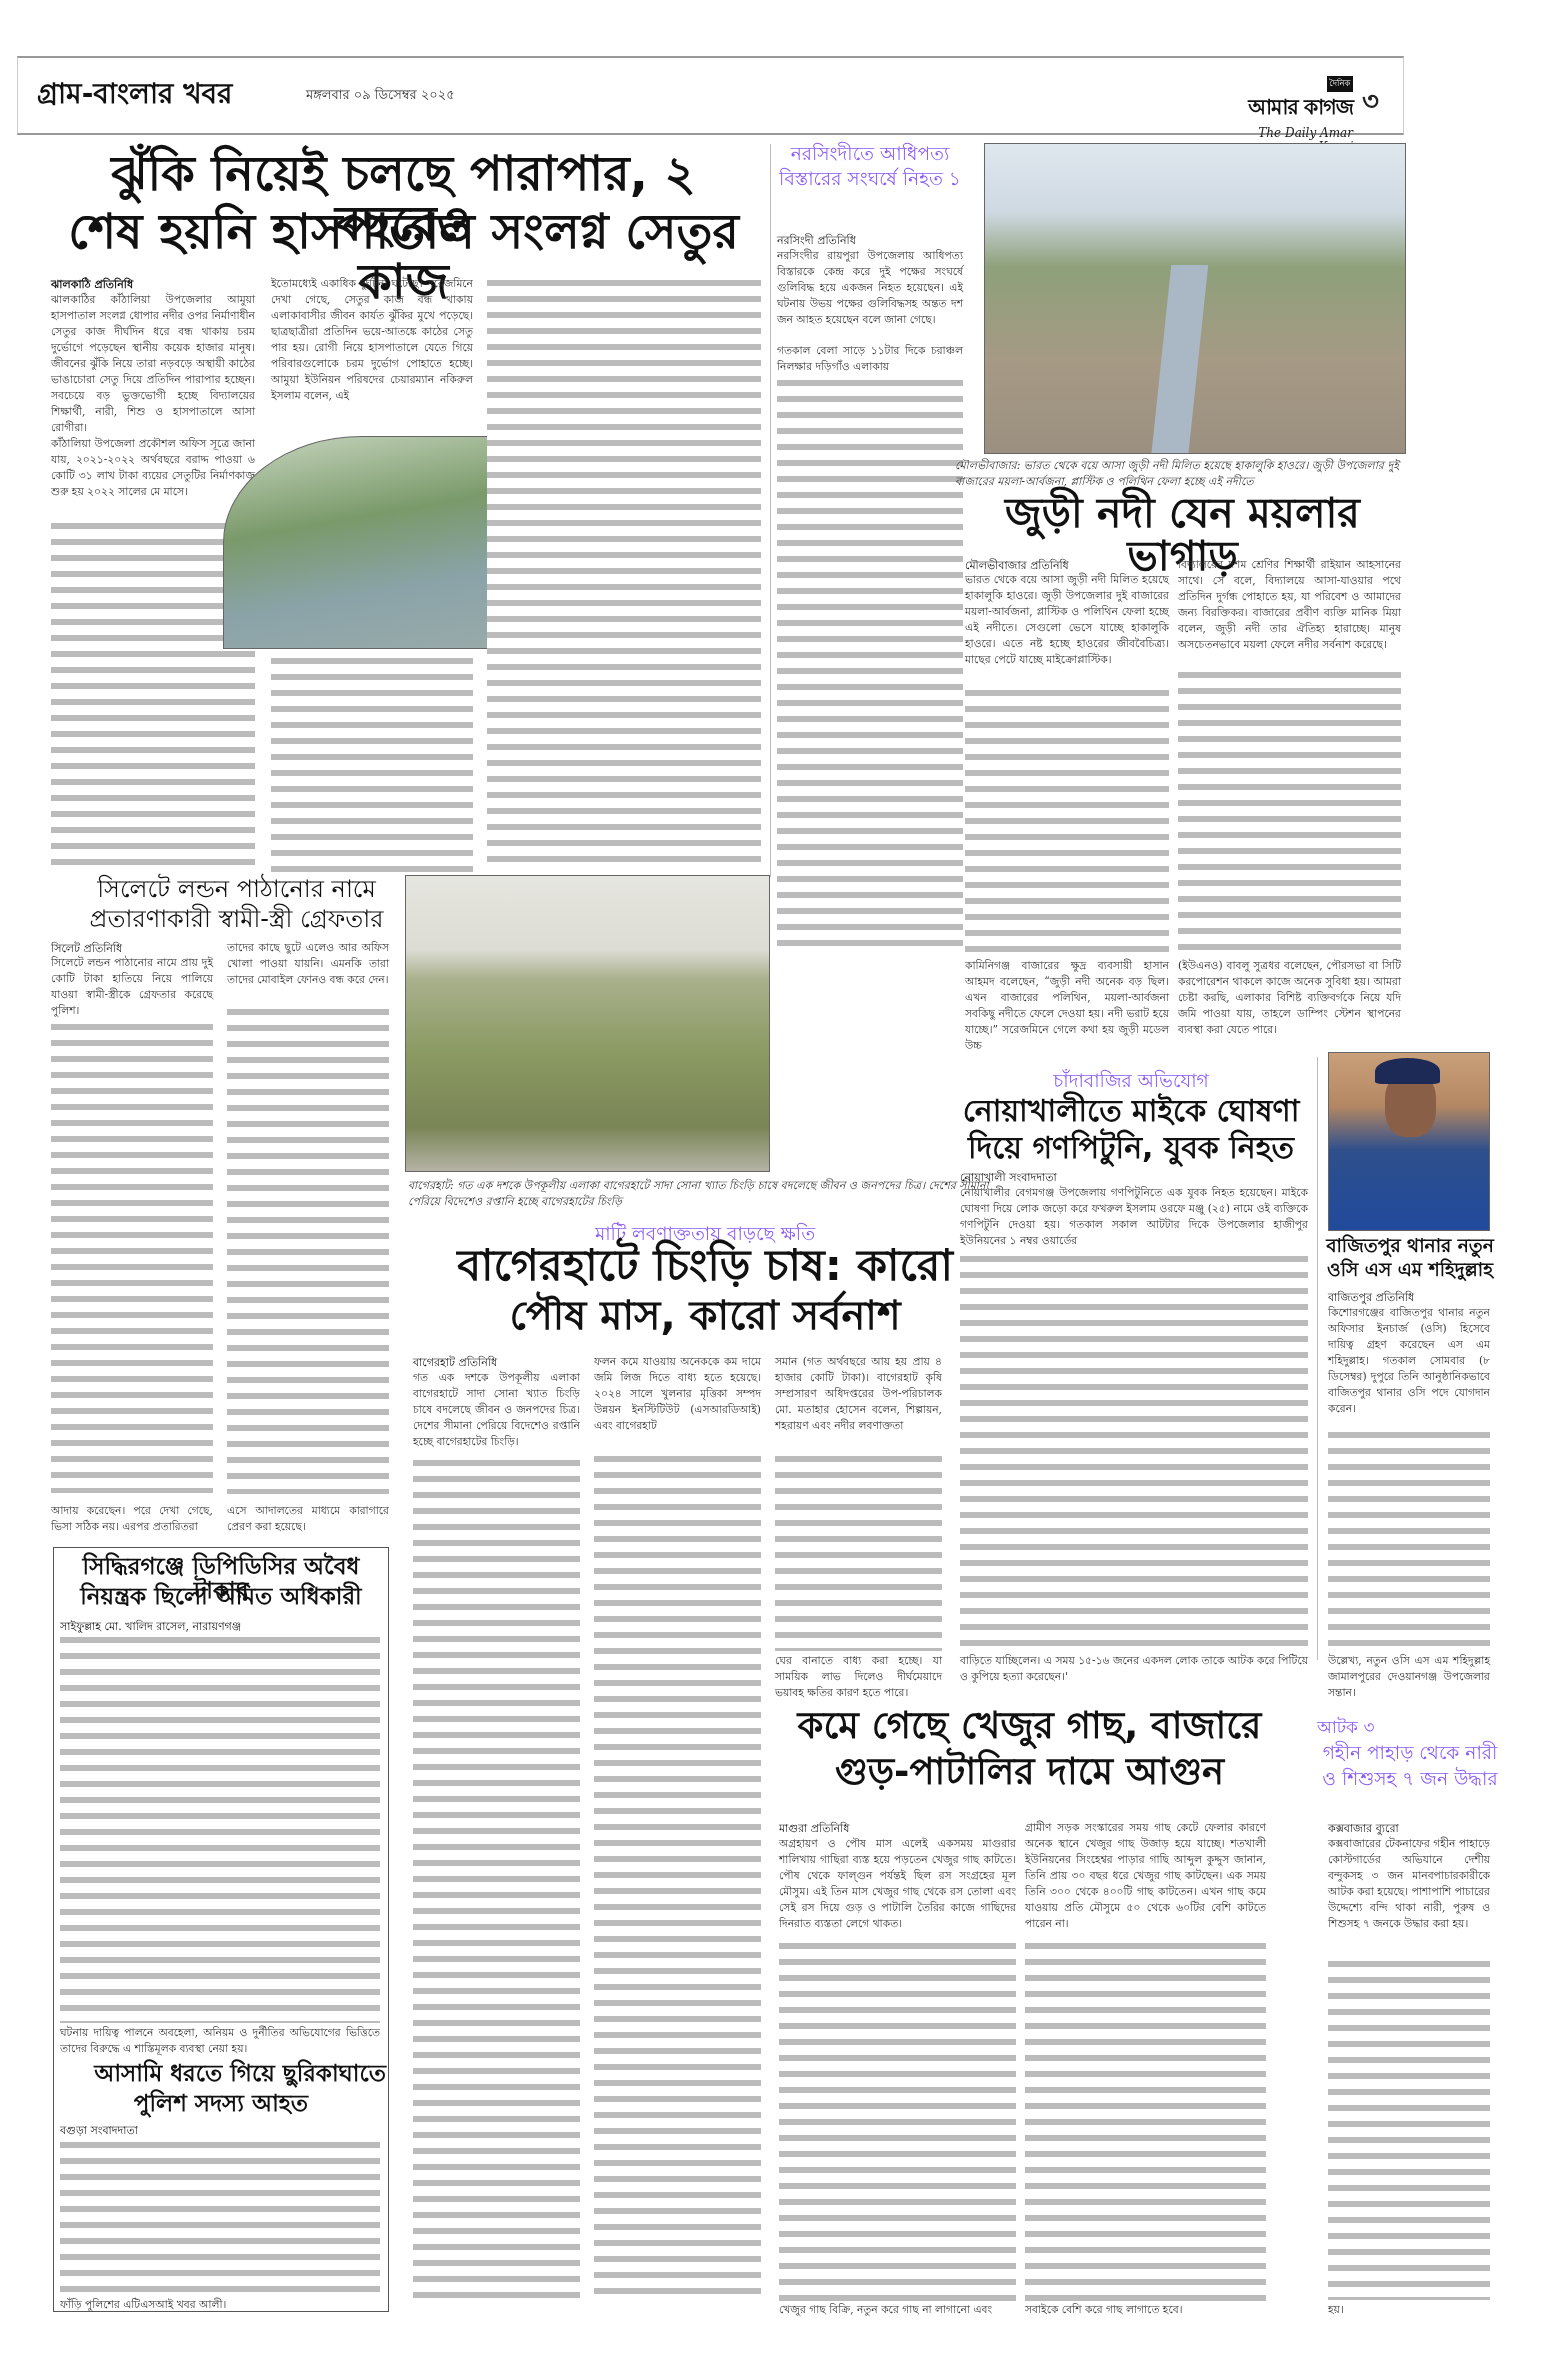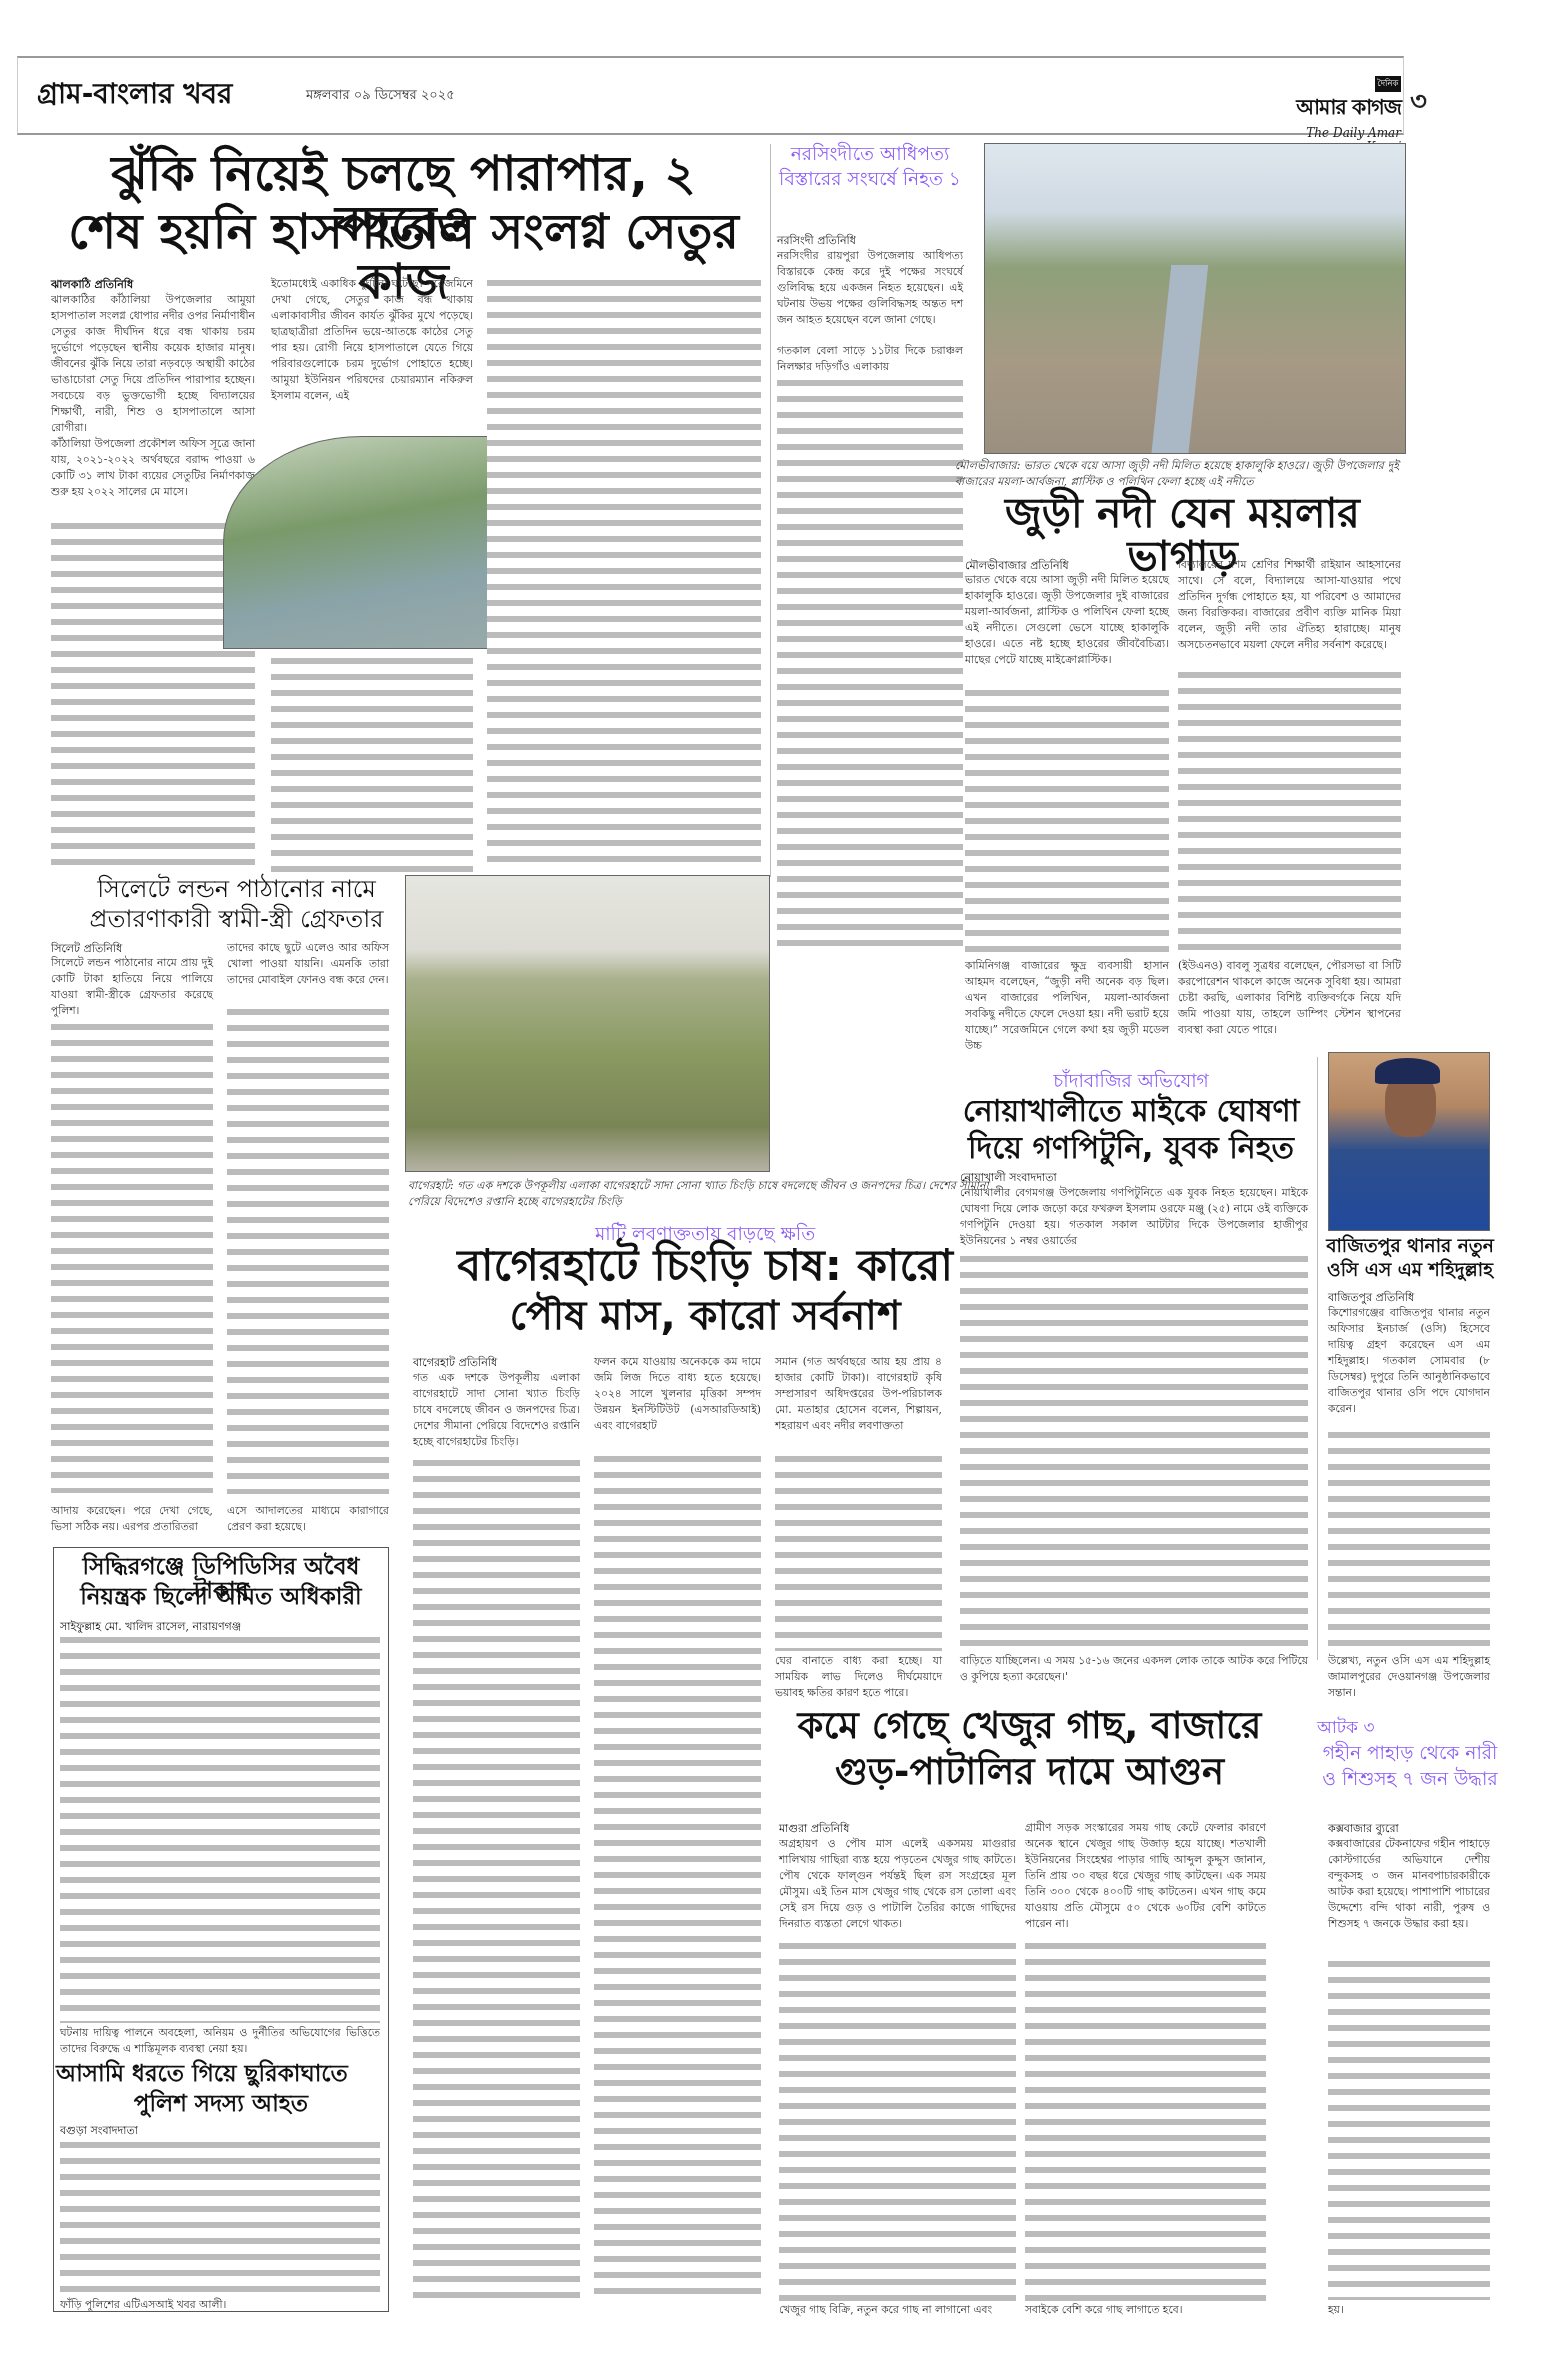--- a/index.html
+++ b/index.html
@@ -1,21 +1,21 @@
 <!DOCTYPE html>
 <html style="font-size:15px"><head>
 <meta charset="utf-8">
 <style>
   * { box-sizing: border-box; margin: 0; padding: 0; }
   body { width: 1546px; height: 2375px; background: #fff; font-family: "DejaVu Serif", serif; color: #222; position: relative; overflow: hidden; }
   .abs { position: absolute; }
   .masthead { left: 16.7px; top: 56px; width: 1387px; height: 79px; border-top: 2.8px solid #999; border-bottom: 2.8px solid #999; border-left: 0.9px solid #ccc; border-right: 0.9px solid #ccc; }
   .section-title { left: 37px; top: 72px; font-family: "DejaVu Sans", sans-serif; font-weight: bold; font-size: 28px; color: #111; }
   .date { left: 306px; top: 85px; font-size: 13px; color: #333; font-family: "DejaVu Sans", sans-serif; }
-  .logo { left: 1280px; top: 72px; width: 121px; height: 56px; text-align: right; }
+  .logo { left: 1232px; top: 72px; width: 121px; height: 56px; text-align: right; }
   .logo .small { font-size: 8.3px; background: #111; color: #fff; display: inline-block; padding: 0.9px 2.8px; }
   .logo .name { font-family: "DejaVu Sans", sans-serif; font-weight: bold; font-size: 20.4px; color: #111; letter-spacing: -0.9px; }
   .logo .eng { font-size: 12px; font-style: italic; }
   .logo .page { font-size: 26px; font-weight: bold; position: absolute; right: -26px; top: 9.3px; }
   .hl { font-family: "DejaVu Sans", sans-serif; font-weight: bold; color: #111; line-height: 1.05; }
   .sub-hl { font-family: "DejaVu Sans", sans-serif; color: #8b5cf6; }
   .text { font-size: 10.7px; line-height: 16px; text-align: justify; color: #333; }
   .byline { font-weight: bold; font-size: 11px; color: #111; }
   .caption { font-style: italic; font-size: 11px; color: #333; line-height: 16px; }
   .photo { overflow: hidden; border: 0.9px solid #666; }
@@ -109,21 +109,21 @@
 <div class="abs lines" style="left:1328px;top:1428px;width:162px;height:223px;"></div>
 <div class="abs text" style="left:1328px;top:1653px;width:162px;">উল্লেখ্য, নতুন ওসি এস এম শহিদুল্লাহ জামালপুরের দেওয়ানগঞ্জ উপজেলার সন্তান।</div>
 
 <div class="abs box" style="left:53px;top:1547px;width:336px;height:765px;"></div>
 <div class="abs hl" style="left:56px;top:1554px;width:330px;font-size:23px;text-align:center;">সিদ্ধিরগঞ্জে ডিপিডিসির অবৈধ টাকার</div>
 <div class="abs hl" style="left:56px;top:1584px;width:330px;font-size:23px;text-align:center;">নিয়ন্ত্রক ছিলো অমিত অধিকারী</div>
 <div class="abs byline" style="left:60px;top:1618px;font-weight:normal;">সাইফুল্লাহ মো. খালিদ রাসেল, নারায়ণগঞ্জ</div>
 <div class="abs lines" style="left:60px;top:1633px;width:320px;height:390px;"></div>
 <div class="abs text" style="left:60px;top:2025px;width:320px;">ঘটনায় দায়িত্ব পালনে অবহেলা, অনিয়ম ও দুর্নীতির অভিযোগের ভিত্তিতে তাদের বিরুদ্ধে এ শাস্তিমূলক ব্যবস্থা নেয়া হয়।</div>
 
-<div class="abs hl" style="left:56px;top:2061px;width:330px;font-size:23px;text-align:left;">আসামি ধরতে গিয়ে ছুরিকাঘাতে</div>
+<div class="abs hl" style="left:56px;top:2061px;width:330px;font-size:23px;text-align:right;">আসামি ধরতে গিয়ে ছুরিকাঘাতে</div>
 <div class="abs hl" style="left:56px;top:2091px;width:330px;font-size:23px;text-align:center;">পুলিশ সদস্য আহত</div>
 <div class="abs byline" style="left:60px;top:2122px;font-weight:normal;">বগুড়া সংবাদদাতা</div>
 <div class="abs lines" style="left:60px;top:2138px;width:320px;height:158px;"></div>
 <div class="abs text" style="left:60px;top:2297px;width:320px;">ফাঁড়ি পুলিশের এটিএসআই খবর আলী।</div>
 
 <div class="abs hl" style="left:770px;top:1707px;width:519px;font-size:37px;text-align:center;">কমে গেছে খেজুর গাছ, বাজারে</div>
 <div class="abs hl" style="left:770px;top:1753px;width:519px;font-size:37px;text-align:center;">গুড়-পাটালির দামে আগুন</div>
 <div class="abs byline" style="left:779px;top:1820px;font-weight:normal;">মাগুরা প্রতিনিধি</div>
 <div class="abs text" style="left:779px;top:1836px;width:237px;">অগ্রহায়ণ ও পৌষ মাস এলেই একসময় মাগুরার শালিখায় গাছিরা ব্যস্ত হয়ে পড়তেন খেজুর গাছ কাটতে। পৌষ থেকে ফাল্গুন পর্যন্তই ছিল রস সংগ্রহের মূল মৌসুম। এই তিন মাস খেজুর গাছ থেকে রস তোলা এবং সেই রস দিয়ে গুড় ও পাটালি তৈরির কাজে গাছিদের দিনরাত ব্যস্ততা লেগে থাকত।</div>
 <div class="abs lines" style="left:779px;top:1939px;width:237px;height:362px;"></div>

